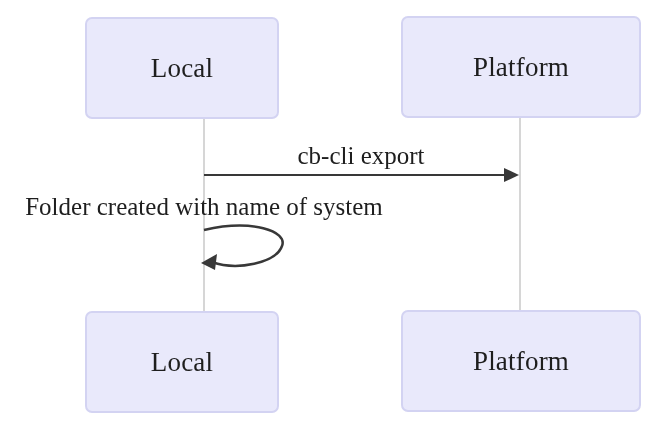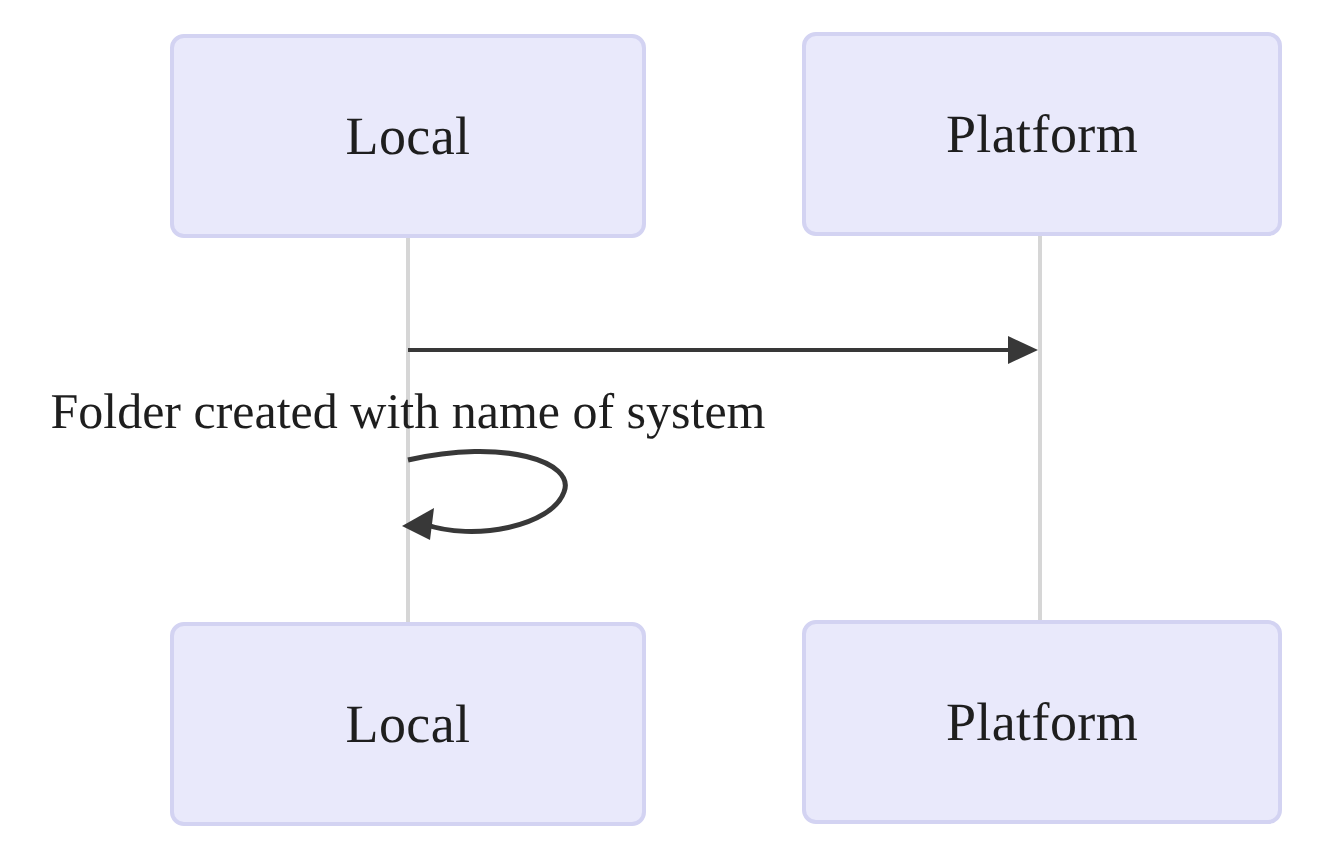--- a/index.html
+++ b/index.html
@@ -19,21 +19,21 @@
   .lifeline {
     position: absolute;
     width: 2px;
     background: #d6d6d6;
   }
   #ll-local    { left: 203px; top: 118px; height: 194px; }
   #ll-platform { left: 519px; top: 118px; height: 194px; }
 
   .actor {
     position: absolute;
-    width: 238px;
+    width: 194px;
     height: 102px;
     background: #e9e9fb;
     border: 2px solid #d3d3f2;
     border-radius: 7px;
     box-sizing: border-box;
     display: flex;
     align-items: center;
     justify-content: center;
     font-size: 27px;
     letter-spacing: 0.2px;
@@ -84,15 +84,16 @@
 
   <svg class="arrow-layer" viewBox="0 0 669 430" xmlns="http://www.w3.org/2000/svg">
 
     <line x1="204" y1="175" x2="506" y2="175" stroke="#383838" stroke-width="2"></line>
     <polygon points="519,175 504,168 504,182" fill="#383838"></polygon>
 
     <path d="M 204 230 C 252 219, 288 231, 282 246 C 276 263, 237 271, 212 262" fill="none" stroke="#383838" stroke-width="2.5"></path>
     <polygon points="201,263 217,254 215,270" fill="#383838"></polygon>
   </svg>
 
+  <div class="msg-label" id="lbl-export">cb-cli export</div>
   <div class="msg-label" id="lbl-self">Folder created with name of system</div>
 
 </div>
 
 </body></html>

